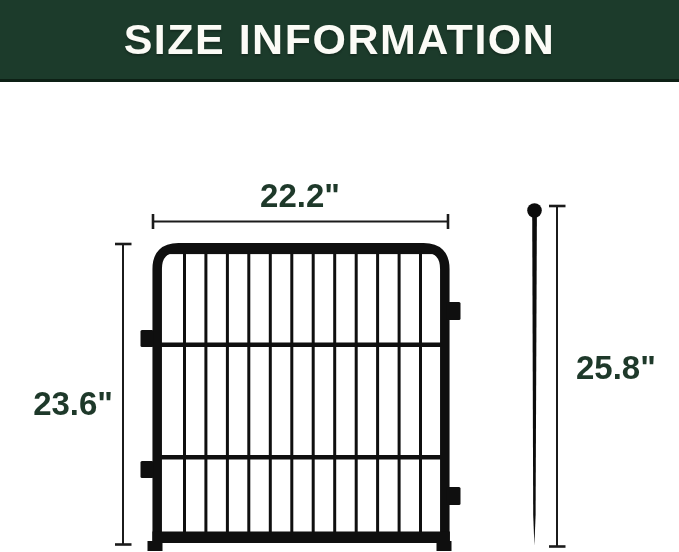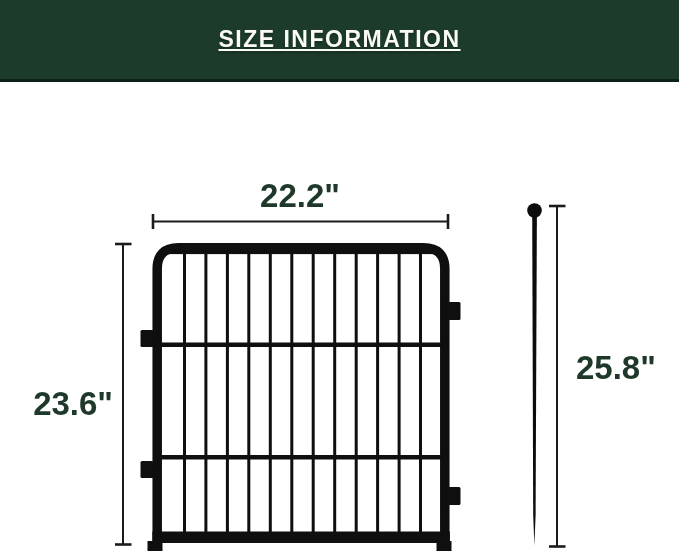--- a/index.html
+++ b/index.html
@@ -18,27 +18,26 @@
     width: 100%;
     height: 79px;
     background: #1c3b2b;
     border-bottom: 3px solid #0d2015;
     display: flex;
     align-items: center;
     justify-content: center;
   }
   .header-title {
     color: #fbfbf6;
-    font-size: 23px;
+    font-size: 43px;
     font-weight: 800;
     letter-spacing: 1.5px;
     line-height: 1;
     text-shadow: 0 2px 2px rgba(0,0,0,0.25);
     white-space: nowrap;
-    text-decoration: underline;
   }
   
   #diagram-svg {
     position: absolute;
     left: 0; top: 0;
     width: 679px;
     height: 552px;
   }
   .dim-label {
     position: absolute;

